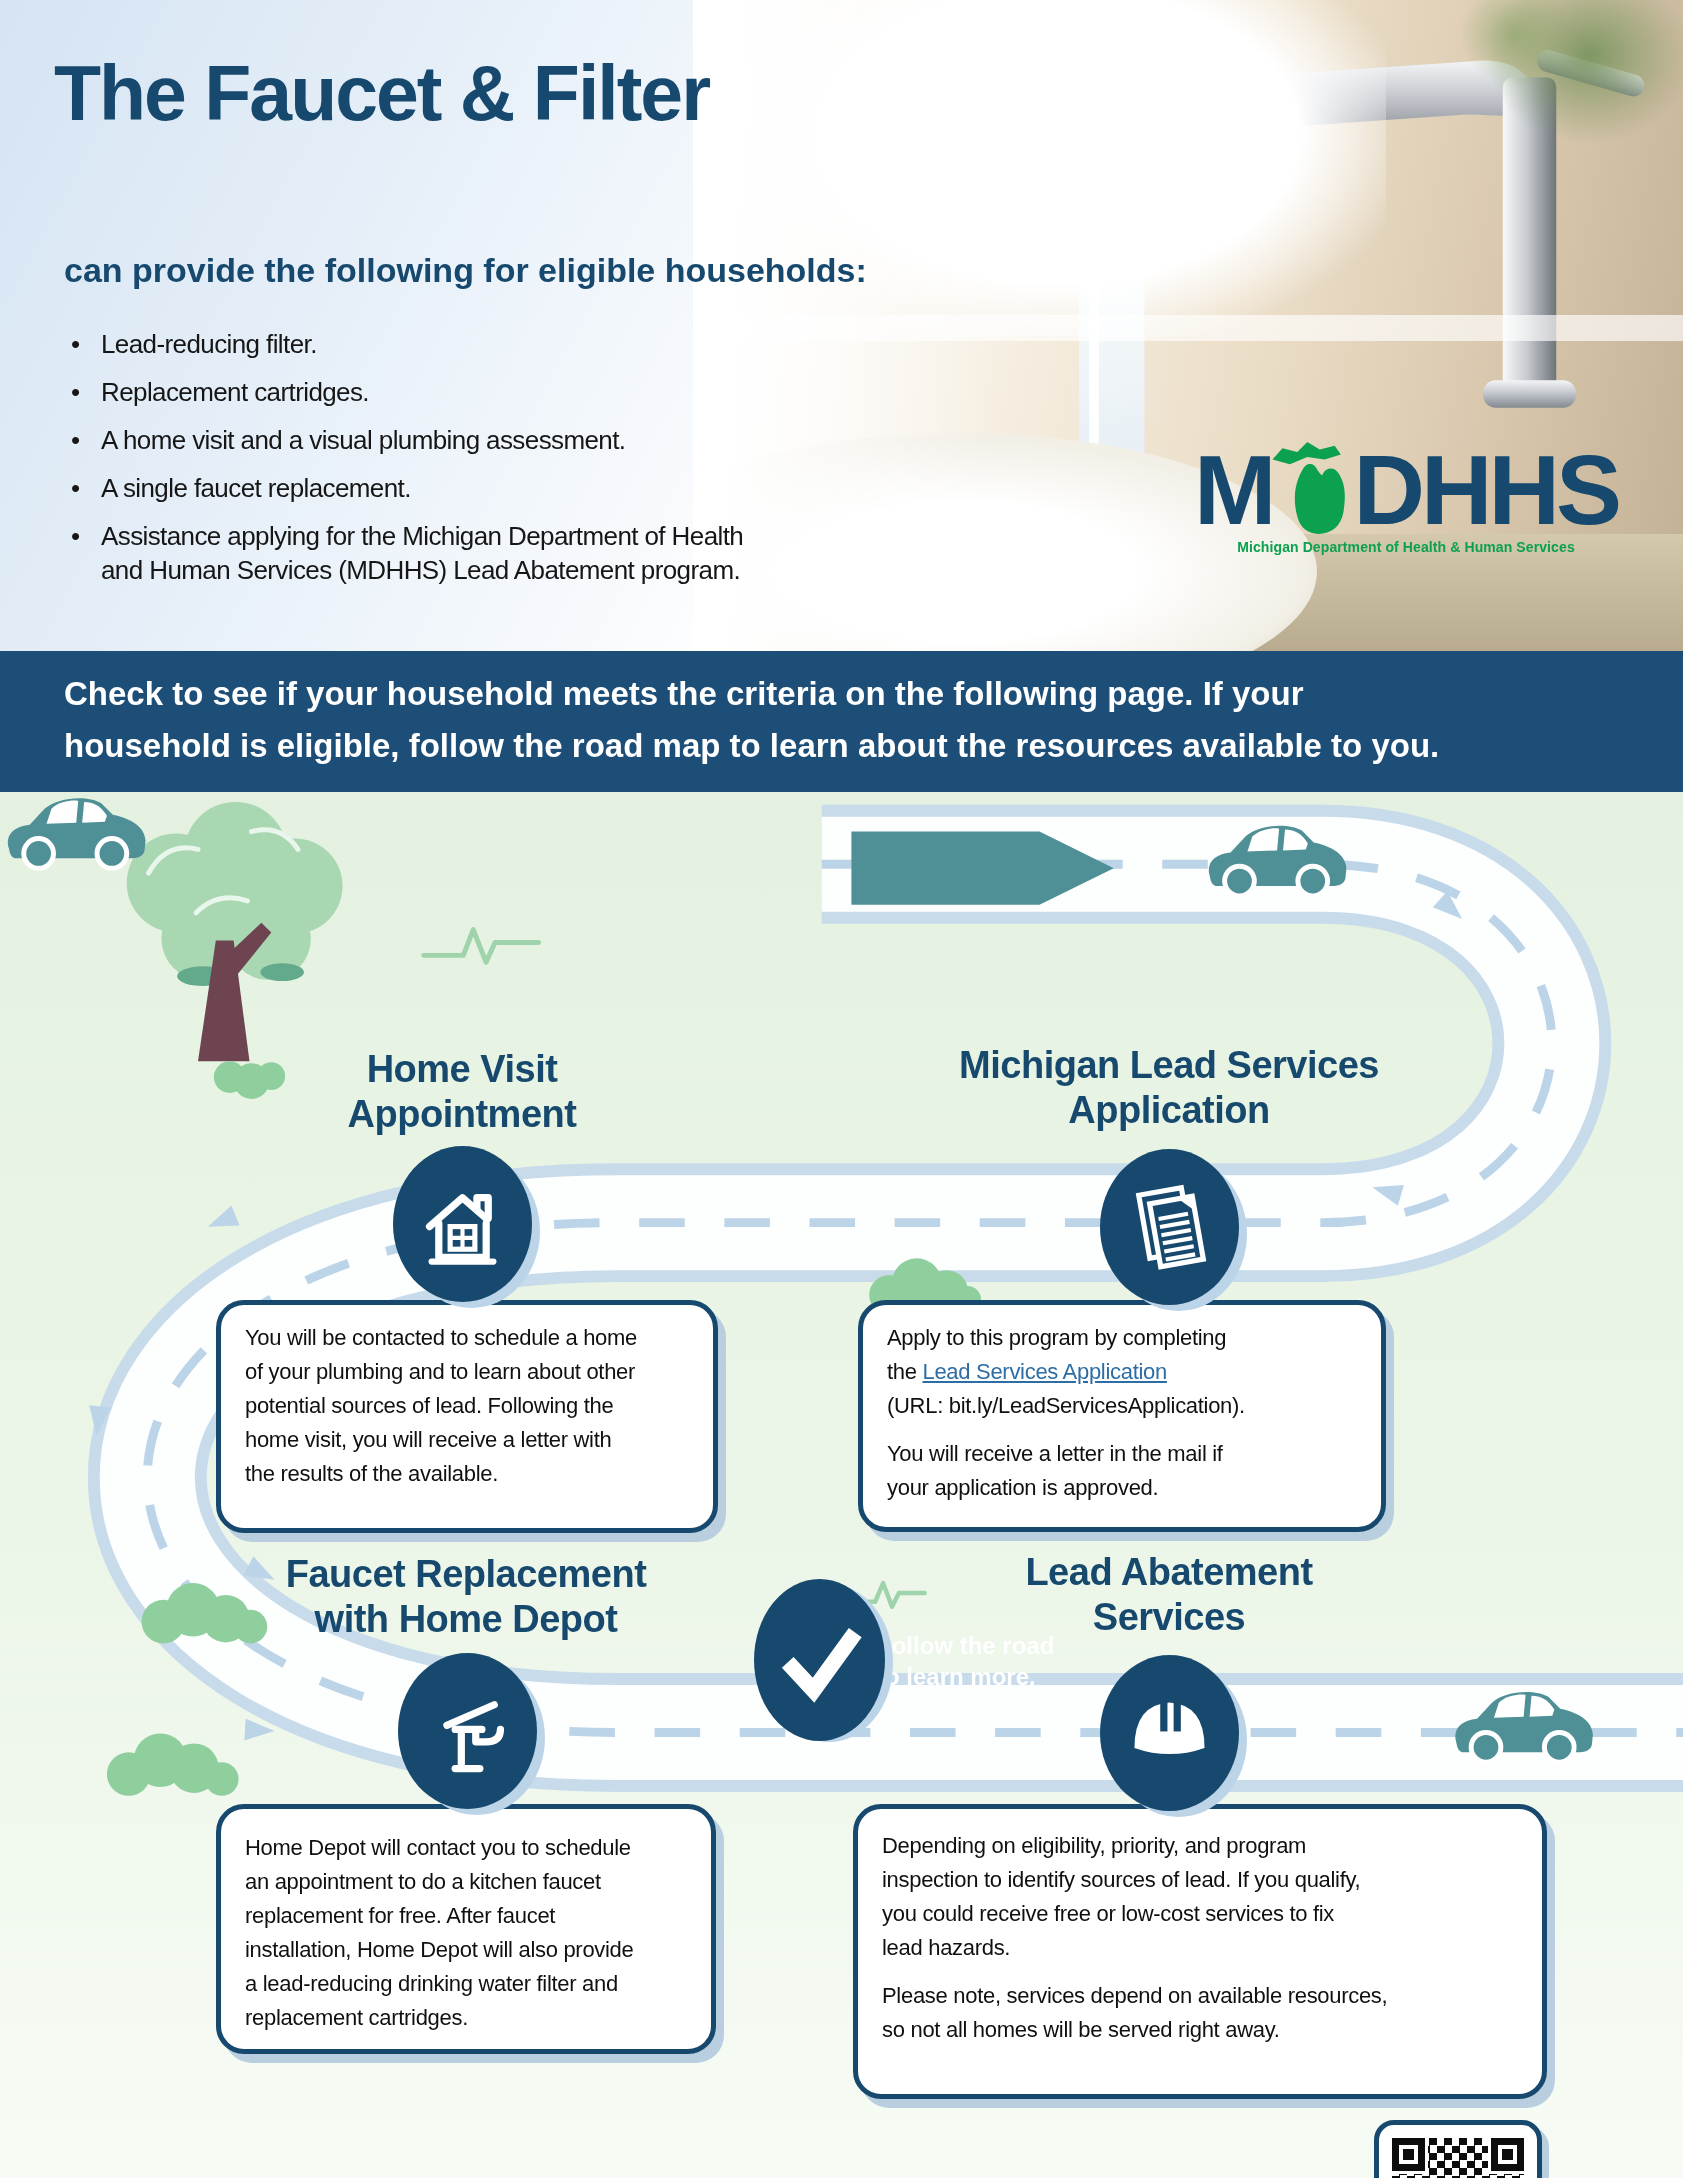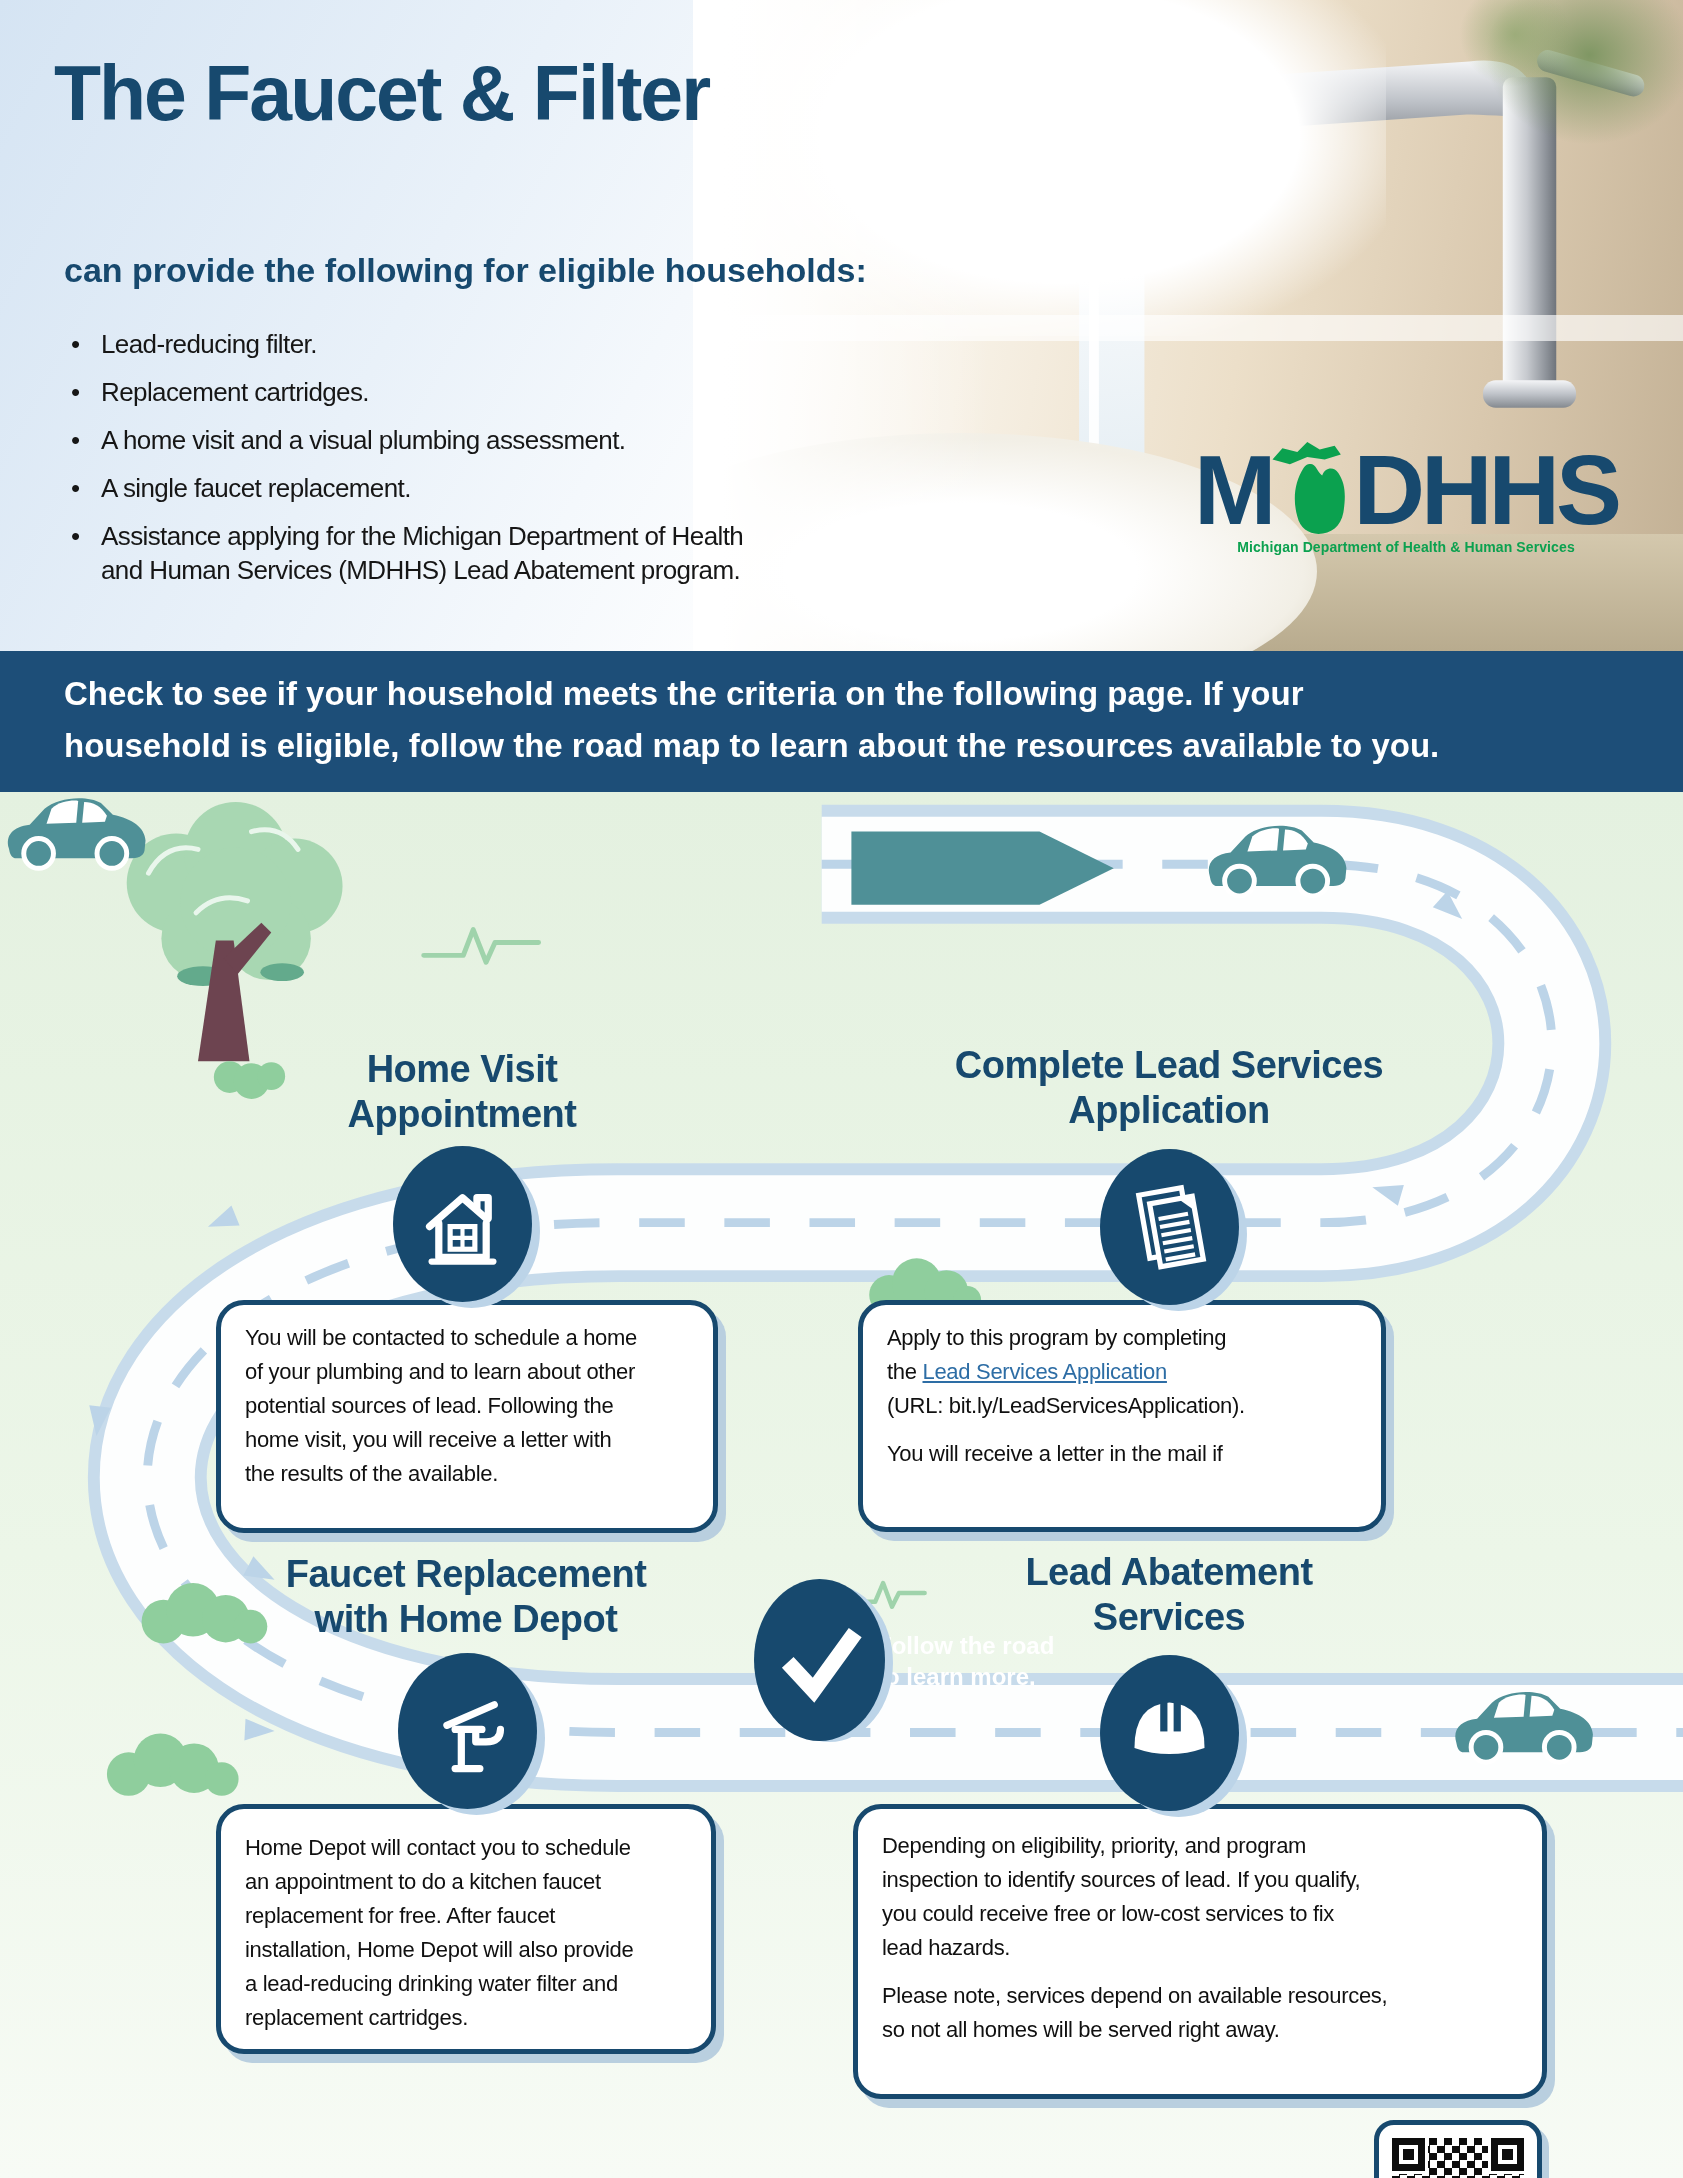--- a/index.html
+++ b/index.html
@@ -257,21 +257,21 @@
     <div class="follow-banner-text">
       <div class="ln">Follow the road</div>
       <div class="ln">to learn more.</div>
     </div>
 
     <div class="step-title" style="left:462px;top:255px;">
       <div class="ln">Home Visit</div>
       <div class="ln">Appointment</div>
     </div>
     <div class="step-title" style="left:1169px;top:251px;">
-      <div class="ln">Complete Lead Services</div>
+      <div class="ln">Michigan Lead Services</div>
       <div class="ln">Application</div>
     </div>
     <div class="step-title" style="left:466px;top:760px;">
       <div class="ln">Faucet Replacement</div>
       <div class="ln">with Home Depot</div>
     </div>
     <div class="step-title" style="left:1169px;top:758px;">
       <div class="ln">Lead Abatement</div>
       <div class="ln">Services</div>
     </div>
@@ -283,20 +283,21 @@
       <div class="ln">home visit, you will receive a letter with</div>
       <div class="ln">the results of the available.</div>
     </div>
 
     <div class="info-box" style="left:858px;top:508px;width:528px;height:232px;">
       <div class="ln">Apply to this program by completing</div>
       <div class="ln"><span>the </span><span class="link">Lead Services Application</span></div>
       <div class="ln">(URL: bit.ly/LeadServicesApplication).</div>
       <div class="para-gap"></div>
       <div class="ln">You will receive a letter in the mail if</div>
+      <div class="ln">your application is approved.</div>
     </div>
 
     <div class="info-box" style="left:216px;top:1012px;width:500px;height:250px;padding-top:22px;">
       <div class="ln">Home Depot will contact you to schedule</div>
       <div class="ln">an appointment to do a kitchen faucet</div>
       <div class="ln">replacement for free. After faucet</div>
       <div class="ln">installation, Home Depot will also provide</div>
       <div class="ln">a lead-reducing drinking water filter and</div>
       <div class="ln">replacement cartridges.</div>
     </div>

